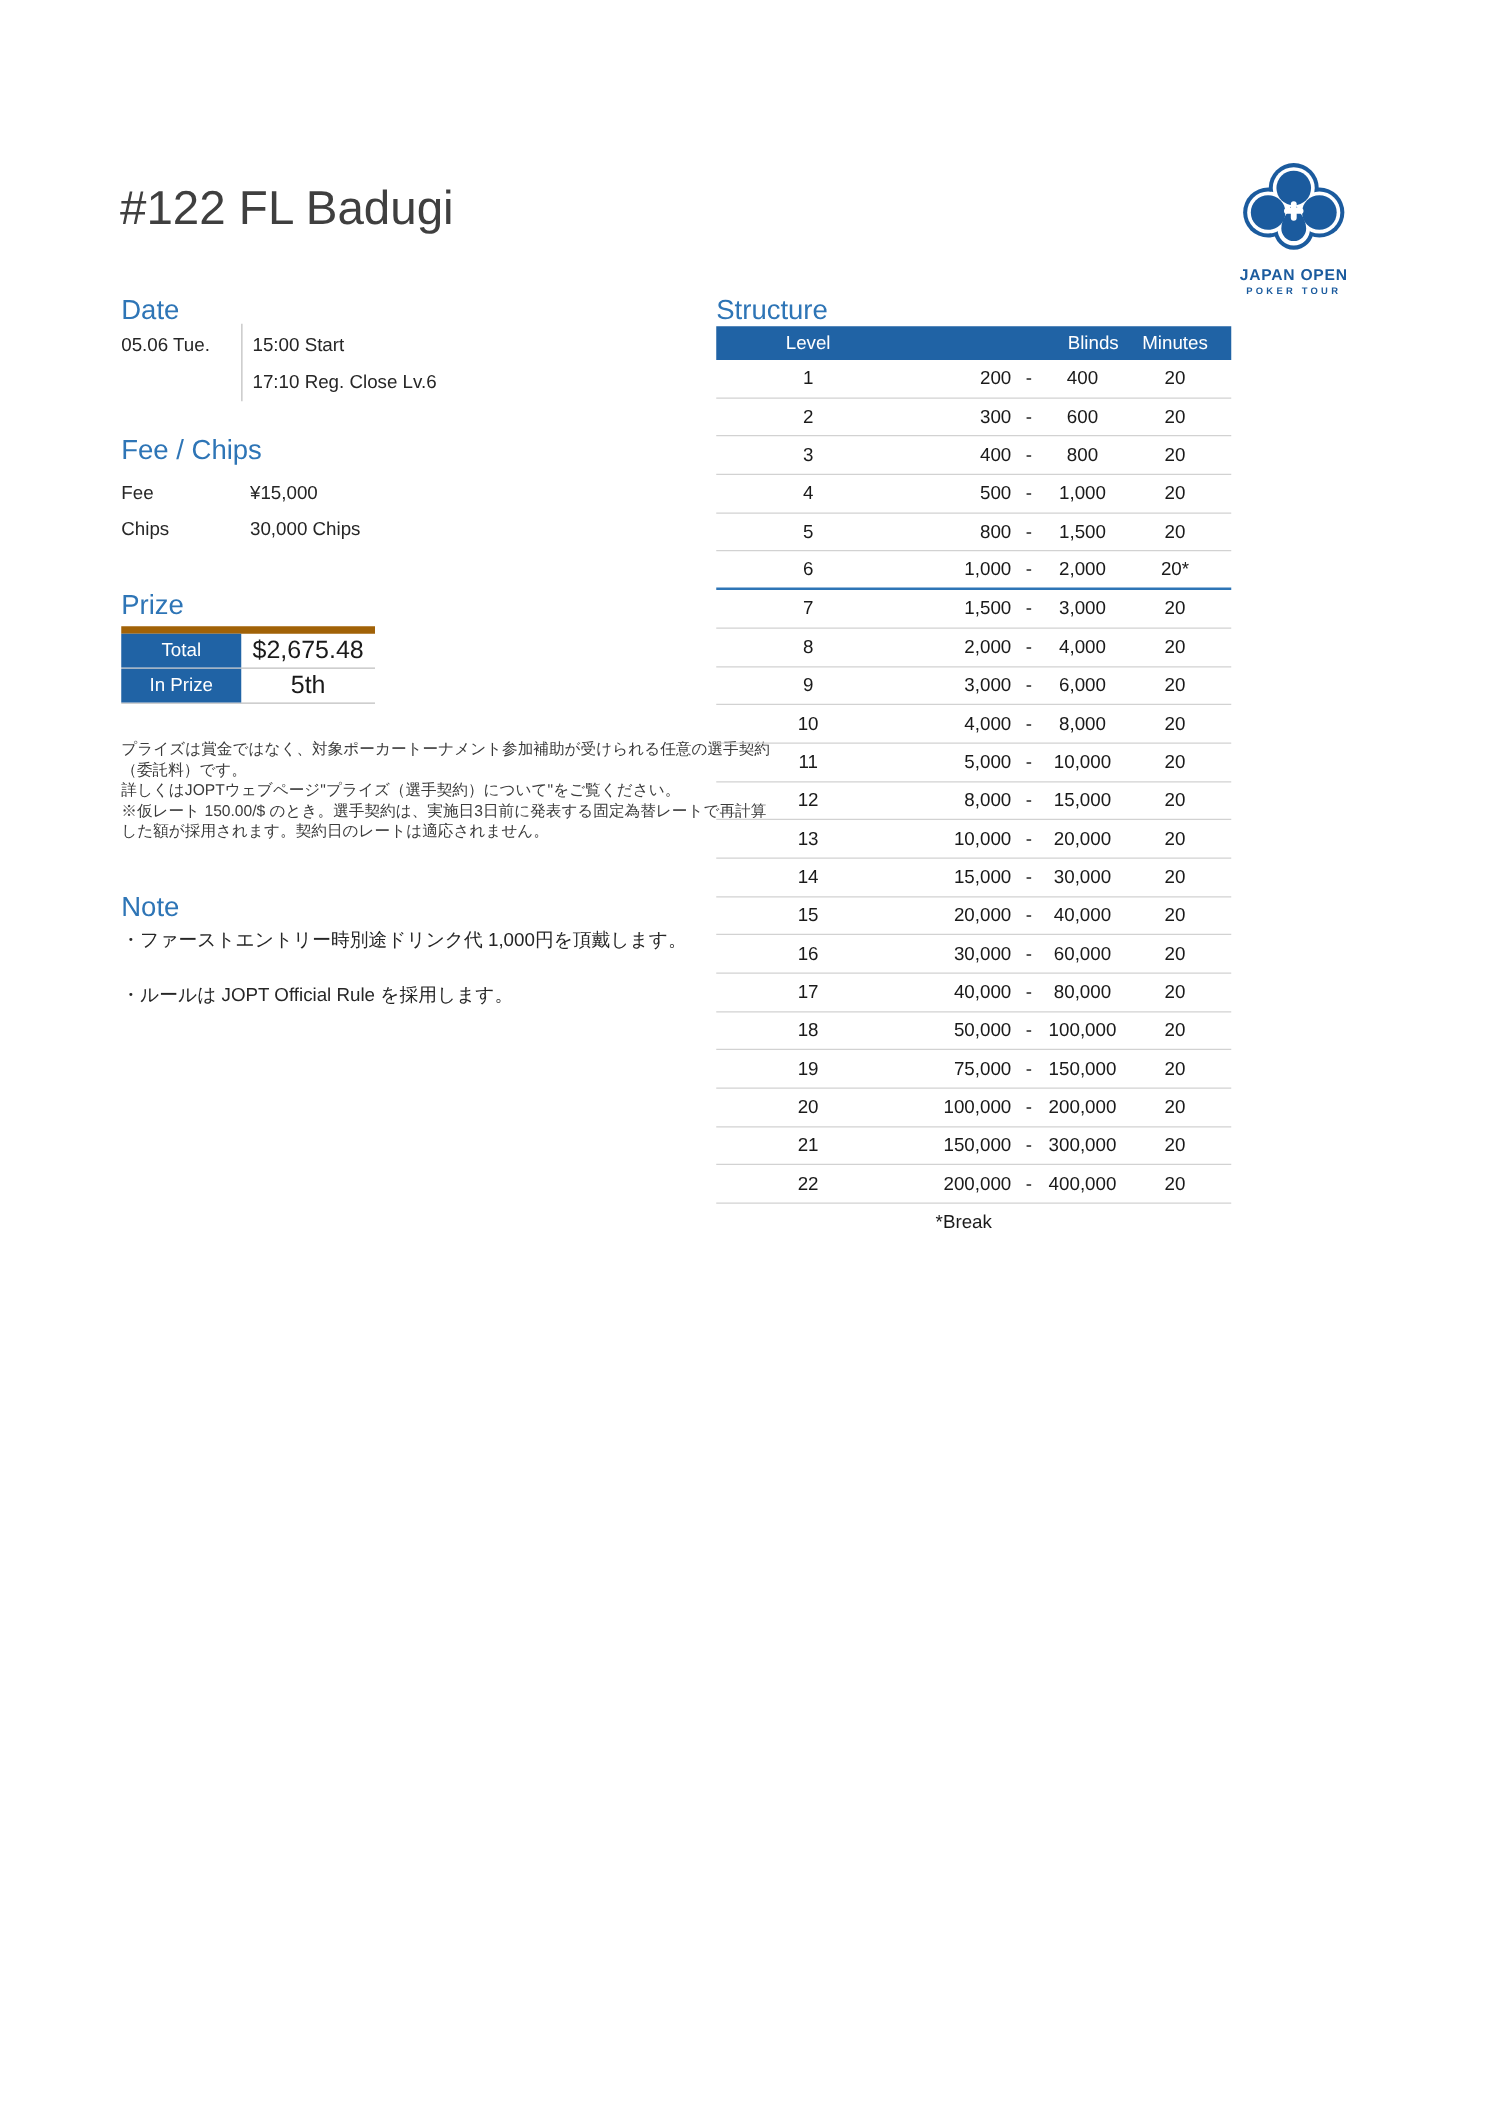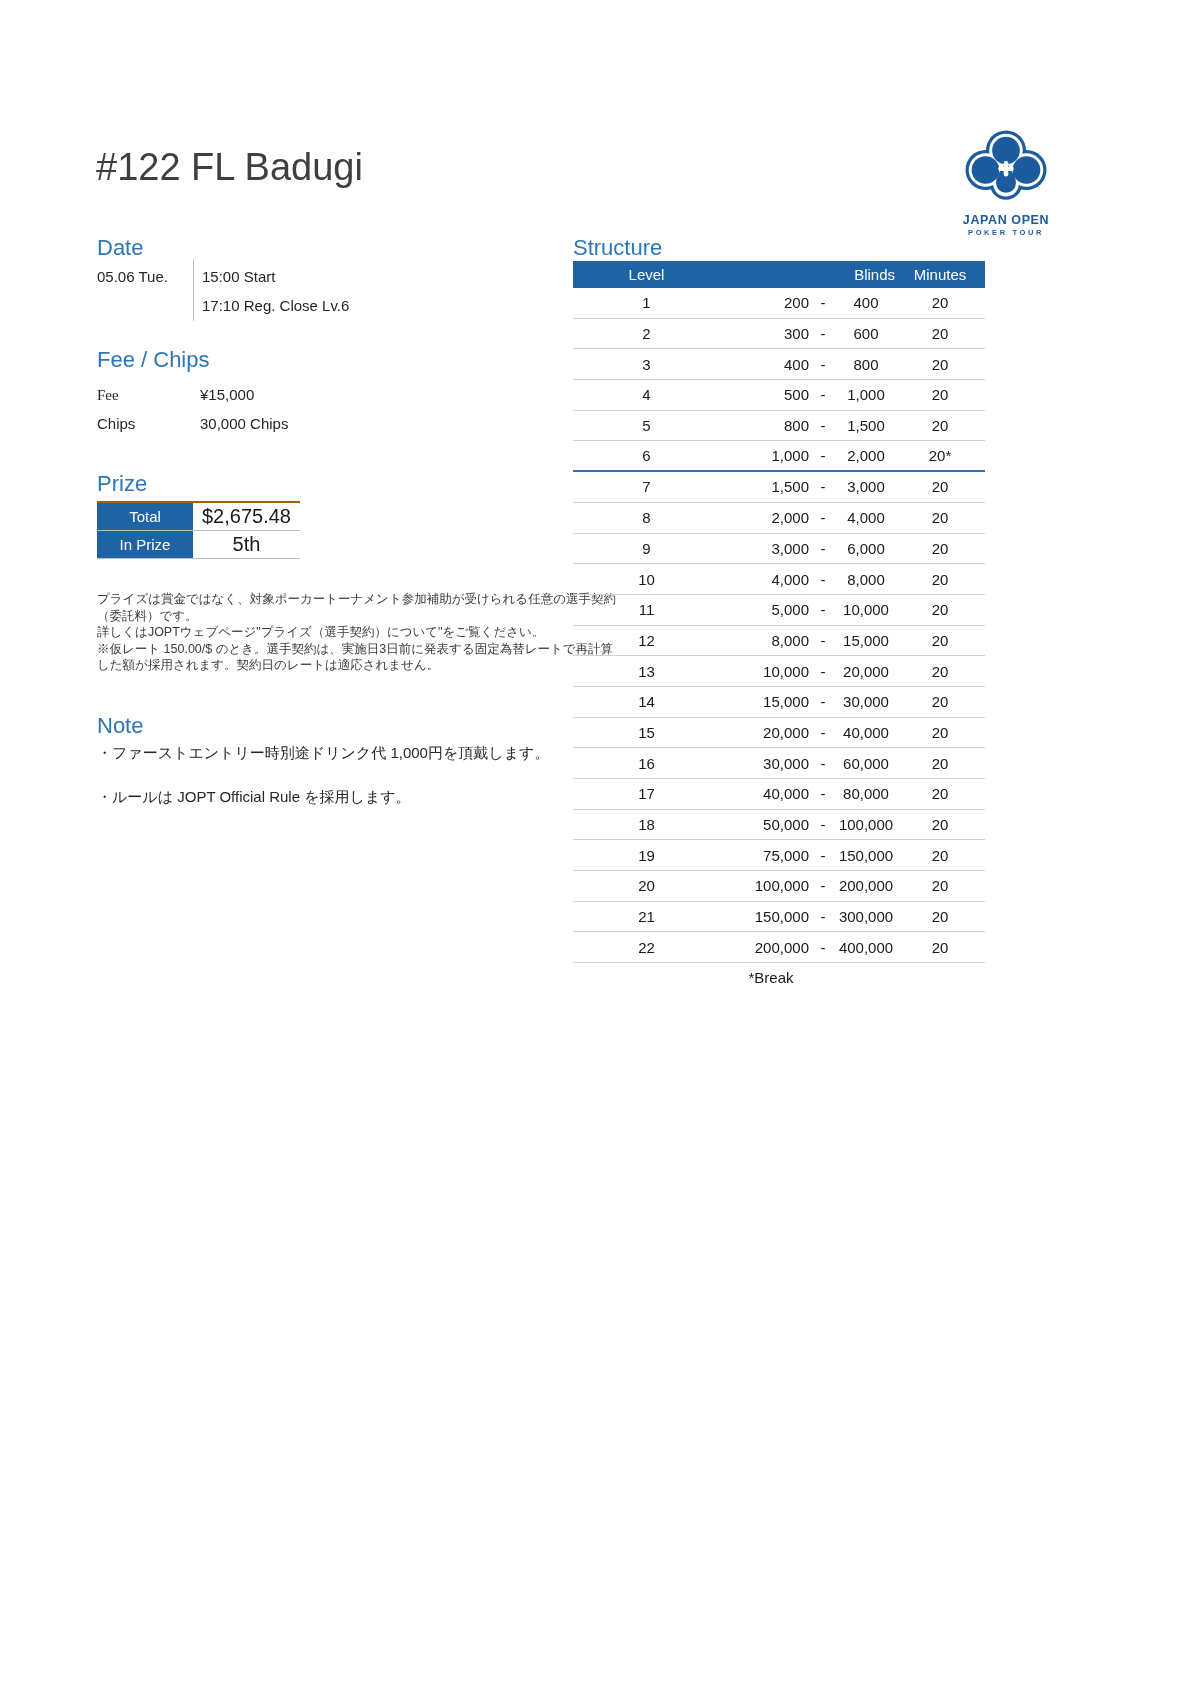--- a/index.html
+++ b/index.html
@@ -9,33 +9,33 @@
     --break-line:#2E75B6;
   }
   *{box-sizing:border-box;}
   html,body{margin:0;padding:0;background:#ffffff;}
   body{width:1190px;height:1684px;font-family:"Liberation Sans",sans-serif;color:#262626;}
   .page{position:relative;width:1164px;height:1684px;background:#fff;overflow:hidden;}
 
   .title{position:absolute;left:96px;top:146px;font-size:38px;line-height:42px;color:#3f3f3f;}
 
   
-  .logo{position:absolute;left:960px;top:130px;width:92px;text-align:center;}
+  .logo{position:absolute;left:989px;top:130px;width:92px;text-align:center;}
   .logo svg{display:block;margin:0 auto;}
   .logo-l1{font-size:12.5px;font-weight:bold;color:var(--logo-blue);letter-spacing:0.6px;margin-top:3px;white-space:nowrap;}
   .logo-l2{font-size:7.5px;font-weight:bold;color:var(--logo-blue);letter-spacing:2.6px;margin-top:1px;white-space:nowrap;}
 
   .sec-heading{position:absolute;font-size:22px;line-height:26px;color:var(--accent-heading);white-space:nowrap;}
 
   .txt{position:absolute;font-size:15px;line-height:18px;white-space:nowrap;color:#262626;}
 
   .date-divider{position:absolute;left:193px;top:259px;width:1px;height:62px;background:#BFBFBF;}
 
   
-  .prize-table{position:absolute;left:97px;top:501px;width:203px;border-top:2px solid #a16207;}
+  .prize-table{position:absolute;left:97px;top:501px;width:203px;border-top:6px solid #a16207;}
   .prize-row{display:flex;height:28px;border-bottom:1px solid #BFBFBF;}
   .prize-label{width:96px;background:var(--table-header-bg);color:#ffffff;font-size:15px;display:flex;align-items:center;justify-content:center;}
   .prize-value{width:107px;font-size:20px;display:flex;align-items:center;justify-content:center;color:#1a1a1a;}
 
   
   .disclaimer{position:absolute;left:97px;top:591px;width:460px;font-size:12.5px;line-height:16.6px;color:#3b3b3b;}
   .disclaimer div{white-space:nowrap;}
 
   .note-item{position:absolute;font-size:15px;line-height:19px;white-space:nowrap;}
 
@@ -93,21 +93,21 @@
     <div class="logo-l2">POKER TOUR</div>
   </div>
 
   <div class="sec-heading" style="left:97px;top:235px;">Date</div>
   <div class="txt" style="left:97px;top:268px;">05.06 Tue.</div>
   <div class="date-divider"></div>
   <div class="txt" style="left:202px;top:268px;">15:00 Start</div>
   <div class="txt" style="left:202px;top:297px;">17:10 Reg. Close Lv.6</div>
 
   <div class="sec-heading" style="left:97px;top:347px;">Fee / Chips</div>
-  <div class="txt" style="left:97px;top:386px;font-family:Liberation Serif, serif;">Fee</div>
+  <div class="txt" style="left:97px;top:386px;">Fee</div>
   <div class="txt" style="left:200px;top:386px;">¥15,000</div>
   <div class="txt" style="left:97px;top:415px;">Chips</div>
   <div class="txt" style="left:200px;top:415px;">30,000 Chips</div>
 
   <div class="sec-heading" style="left:97px;top:471px;text-align:center;">Prize</div>
   <div class="prize-table">
     <div class="prize-row">
       <div class="prize-label">Total</div>
       <div class="prize-value">$2,675.48</div>
     </div>

